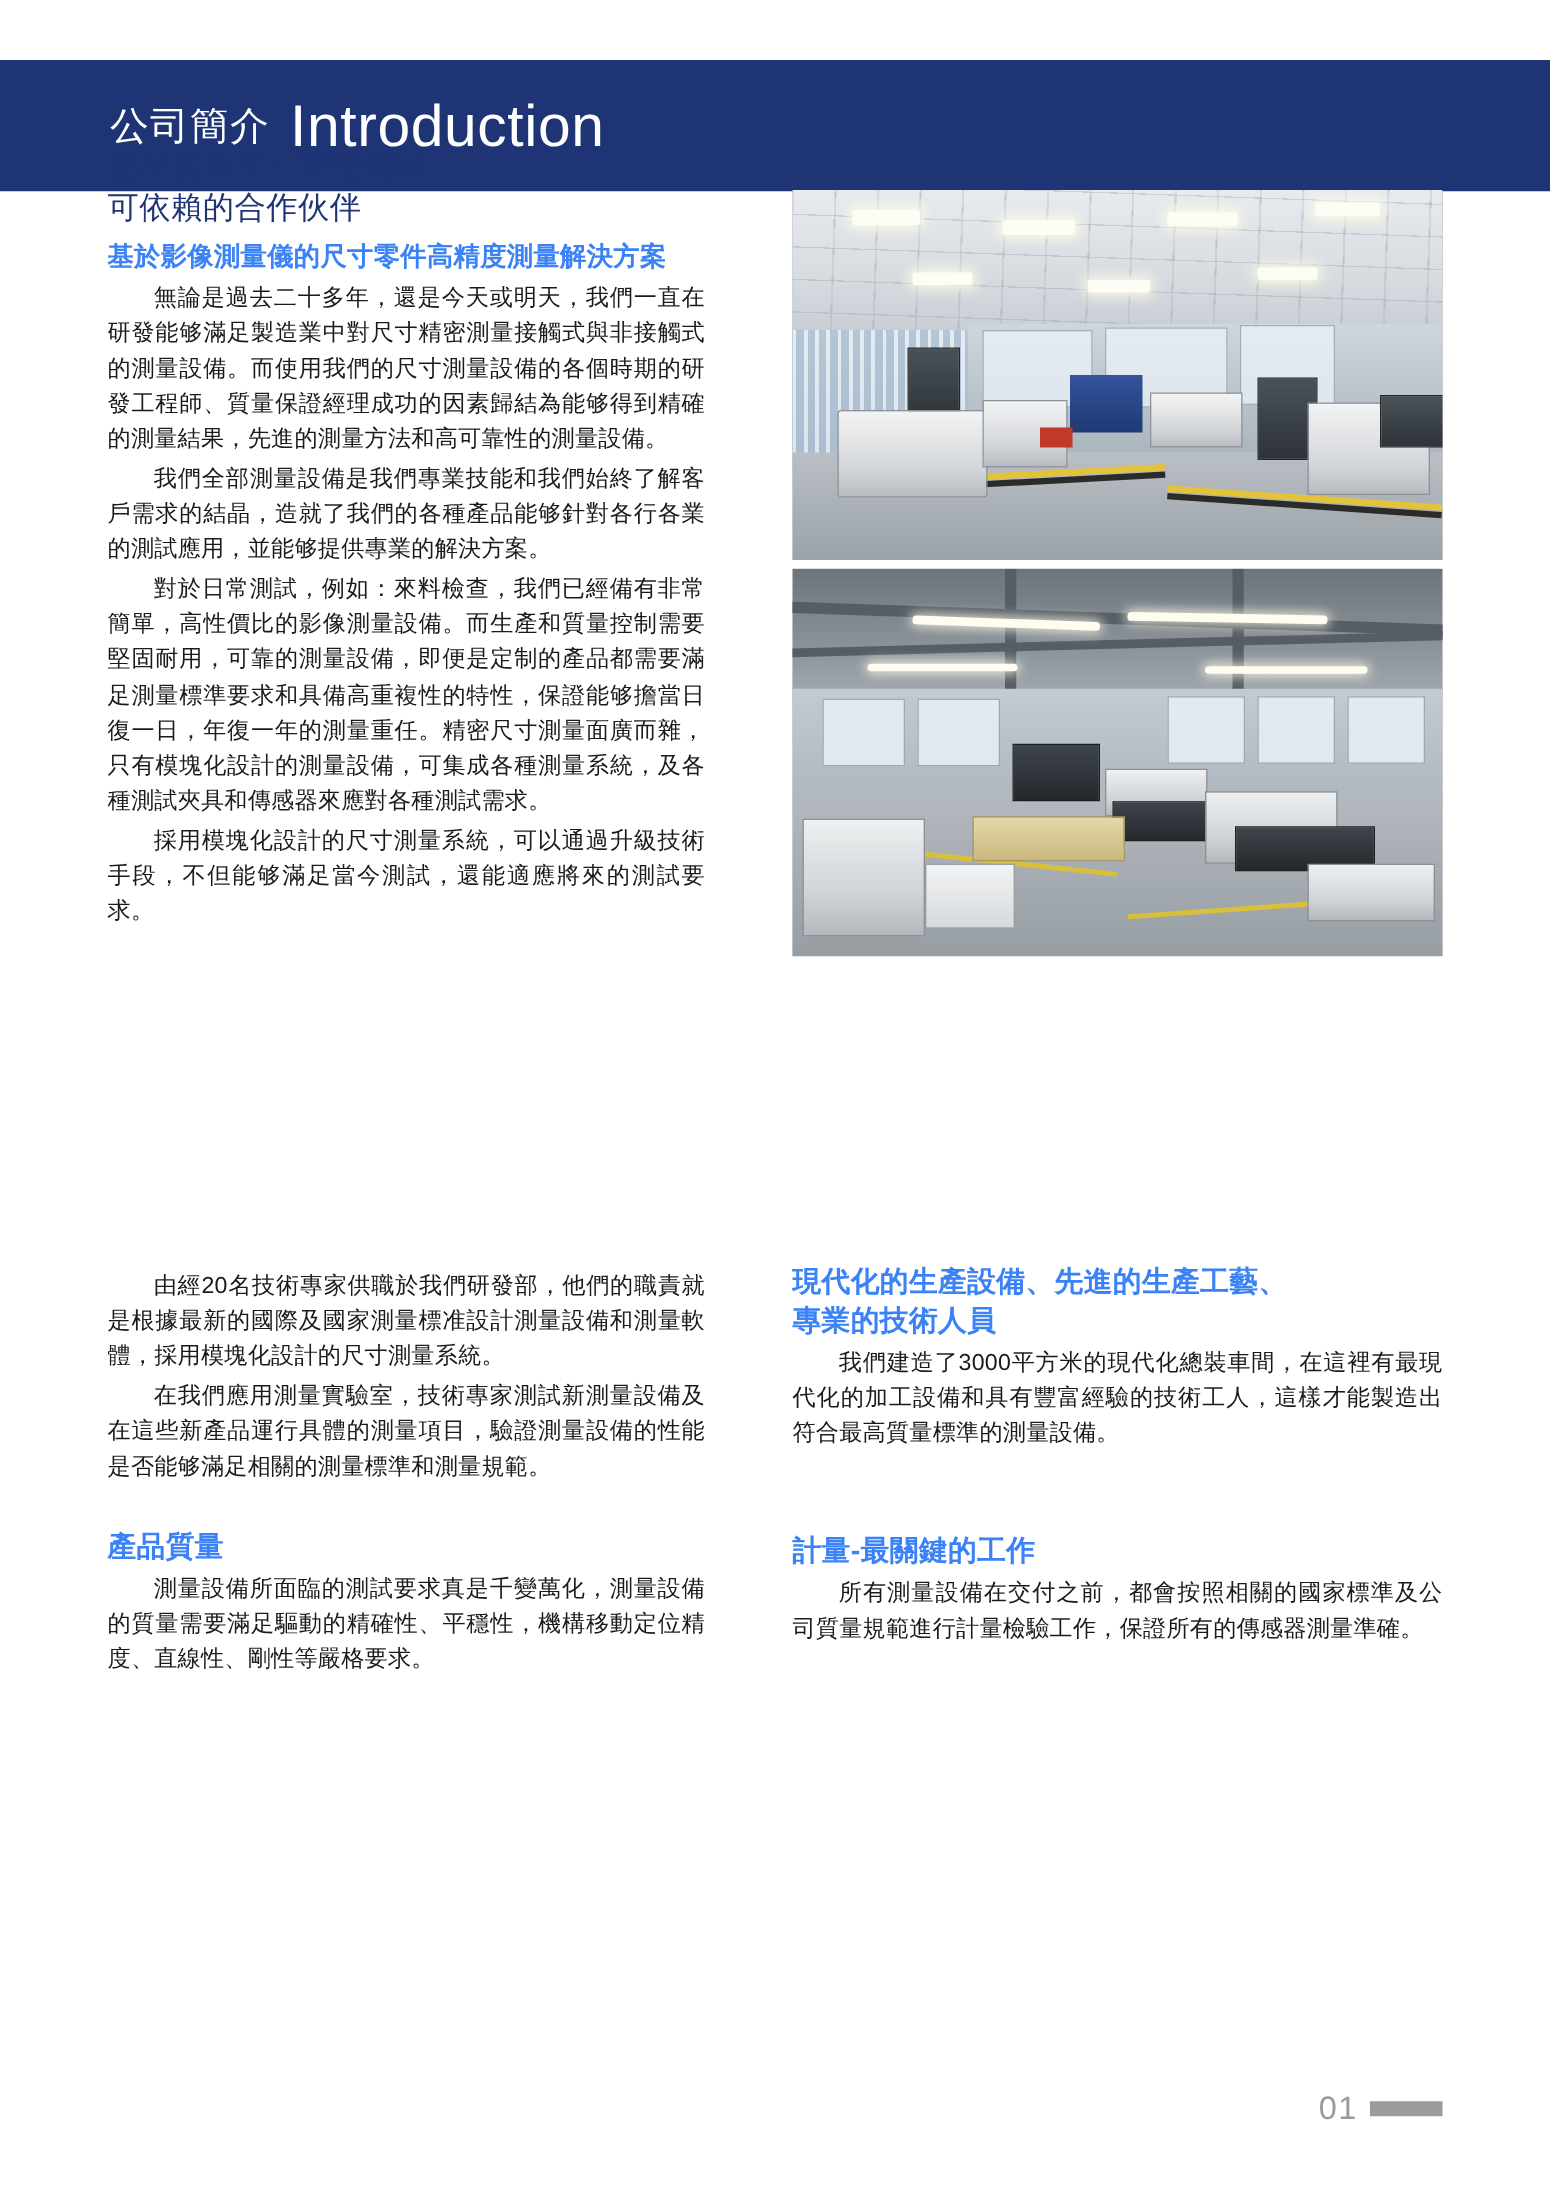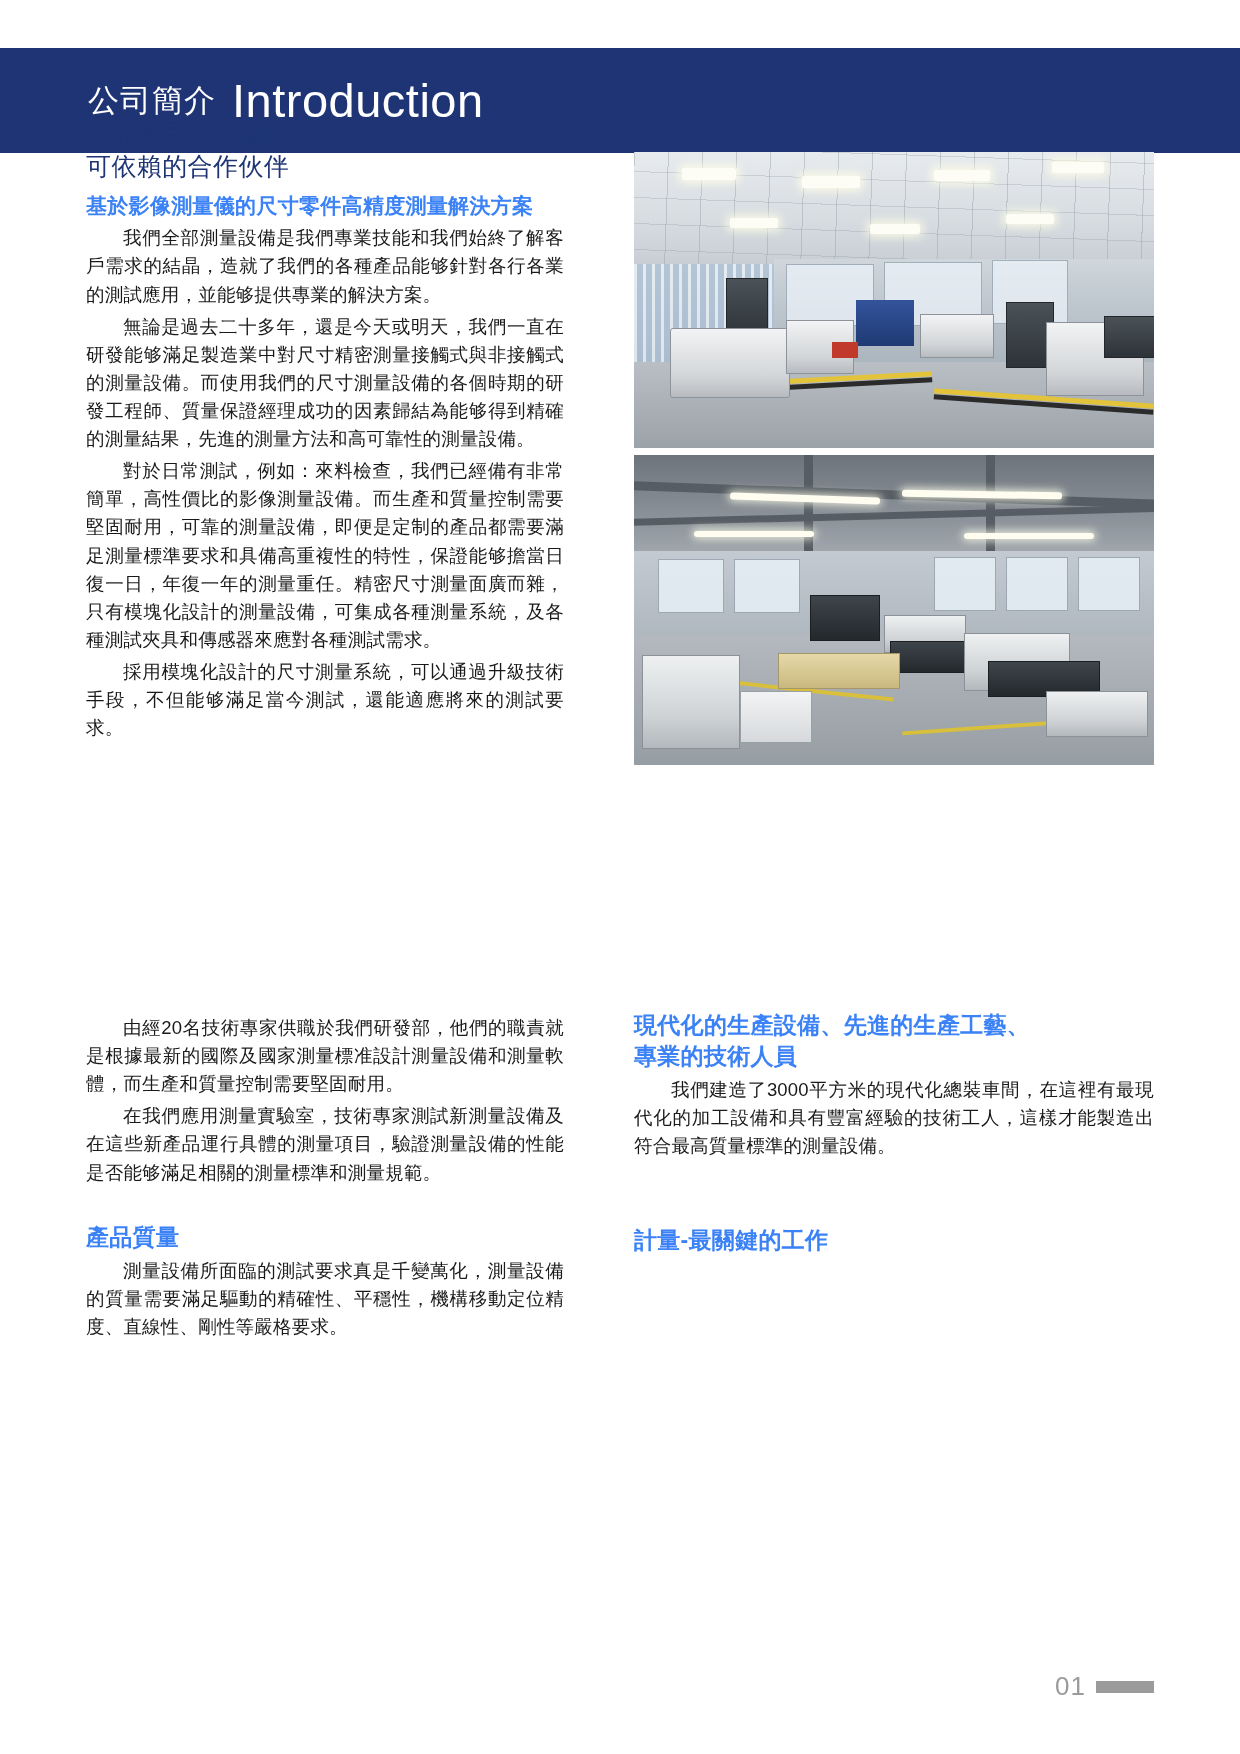--- a/index.html
+++ b/index.html
@@ -304,48 +304,49 @@
   <div class="p2-box" style="left:106px; top:236px; width:70px; height:50px;"></div>
   <div class="p2-mach" style="left:412px; top:236px; width:100px; height:44px;"></div>
 </div>
 
 <div class="col-left">
   <h2 class="blue-title">
     <span>產品質量尺寸管控領域</span><br>
     <span>可依賴的合作伙伴</span>
   </h2>
   <h3 class="blue-sub">基於影像測量儀的尺寸零件高精度測量解決方案</h3>
+  <p class="body-text">無論是過去二十多年，還是今天或明天，我們一直在研發能够滿足製造業中對尺寸精密測量接觸式與非接觸式的測量設備。而使用我們的尺寸測量設備的各個時期的研發工程師、質量保證經理成功的因素歸結為能够得到精確的測量結果，先進的測量方法和高可靠性的測量設備。</p>
   <p class="body-text">我們全部測量設備是我們專業技能和我們始終了解客戶需求的結晶，造就了我們的各種產品能够針對各行各業的測試應用，並能够提供專業的解決方案。</p>
-  <p class="body-text">無論是過去二十多年，還是今天或明天，我們一直在研發能够滿足製造業中對尺寸精密測量接觸式與非接觸式的測量設備。而使用我們的尺寸測量設備的各個時期的研發工程師、質量保證經理成功的因素歸結為能够得到精確的測量結果，先進的測量方法和高可靠性的測量設備。</p>
   <p class="body-text">對於日常測試，例如：來料檢查，我們已經備有非常簡單，高性價比的影像測量設備。而生產和質量控制需要堅固耐用，可靠的測量設備，即便是定制的產品都需要滿足測量標準要求和具備高重複性的特性，保證能够擔當日復一日，年復一年的測量重任。精密尺寸測量面廣而雜，只有模塊化設計的測量設備，可集成各種測量系統，及各種測試夾具和傳感器來應對各種測試需求。</p>
   <p class="body-text">採用模塊化設計的尺寸測量系統，可以通過升級技術手段，不但能够滿足當今測試，還能適應將來的測試要求。</p>
 </div>
 
 <div class="bottom">
 
   <div class="bcol-left">
-    <p class="body-text">由經20名技術專家供職於我們研發部，他們的職責就是根據最新的國際及國家測量標准設計測量設備和測量軟體，而生產和質量控制需要堅固耐用。</p>
+    <p class="body-text">由經20名技術專家供職於我們研發部，他們的職責就是根據最新的國際及國家測量標准設計測量設備和測量軟體，採用模塊化設計的尺寸測量系統。</p>
     <p class="body-text">在我們應用測量實驗室，技術專家測試新測量設備及在這些新產品運行具體的測量項目，驗證測量設備的性能是否能够滿足相關的測量標準和測量規範。</p>
 
     <div class="sect-gap"></div>
 
     <h3 class="blue-sub" style="font-size:23px;">產品質量</h3>
     <p class="body-text">測量設備所面臨的測試要求真是千變萬化，測量設備的質量需要滿足驅動的精確性、平穩性，機構移動定位精度、直線性、剛性等嚴格要求。</p>
   </div>
 
   <div class="bcol-right">
     <h3 class="blue-sub" style="margin-top:0;font-size:23px;">
       <span>現代化的生產設備、先進的生產工藝、</span><br>
       <span>專業的技術人員</span>
     </h3>
     <p class="body-text">我們建造了3000平方米的現代化總裝車間，在這裡有最現代化的加工設備和具有豐富經驗的技術工人，這樣才能製造出符合最高質量標準的測量設備。</p>
 
     <div class="sect-gap" style="height:56px;"></div>
 
     <h3 class="blue-sub" style="font-size:23px;">計量-最關鍵的工作</h3>
+    <p class="body-text">所有測量設備在交付之前，都會按照相關的國家標準及公司質量規範進行計量檢驗工作，保證所有的傳感器測量準確。</p>
   </div>
 
 </div>
 
 <div class="footer">
   <span class="page-num">01</span>
   <span class="page-bar"></span>
 </div>
 
 </body></html>

